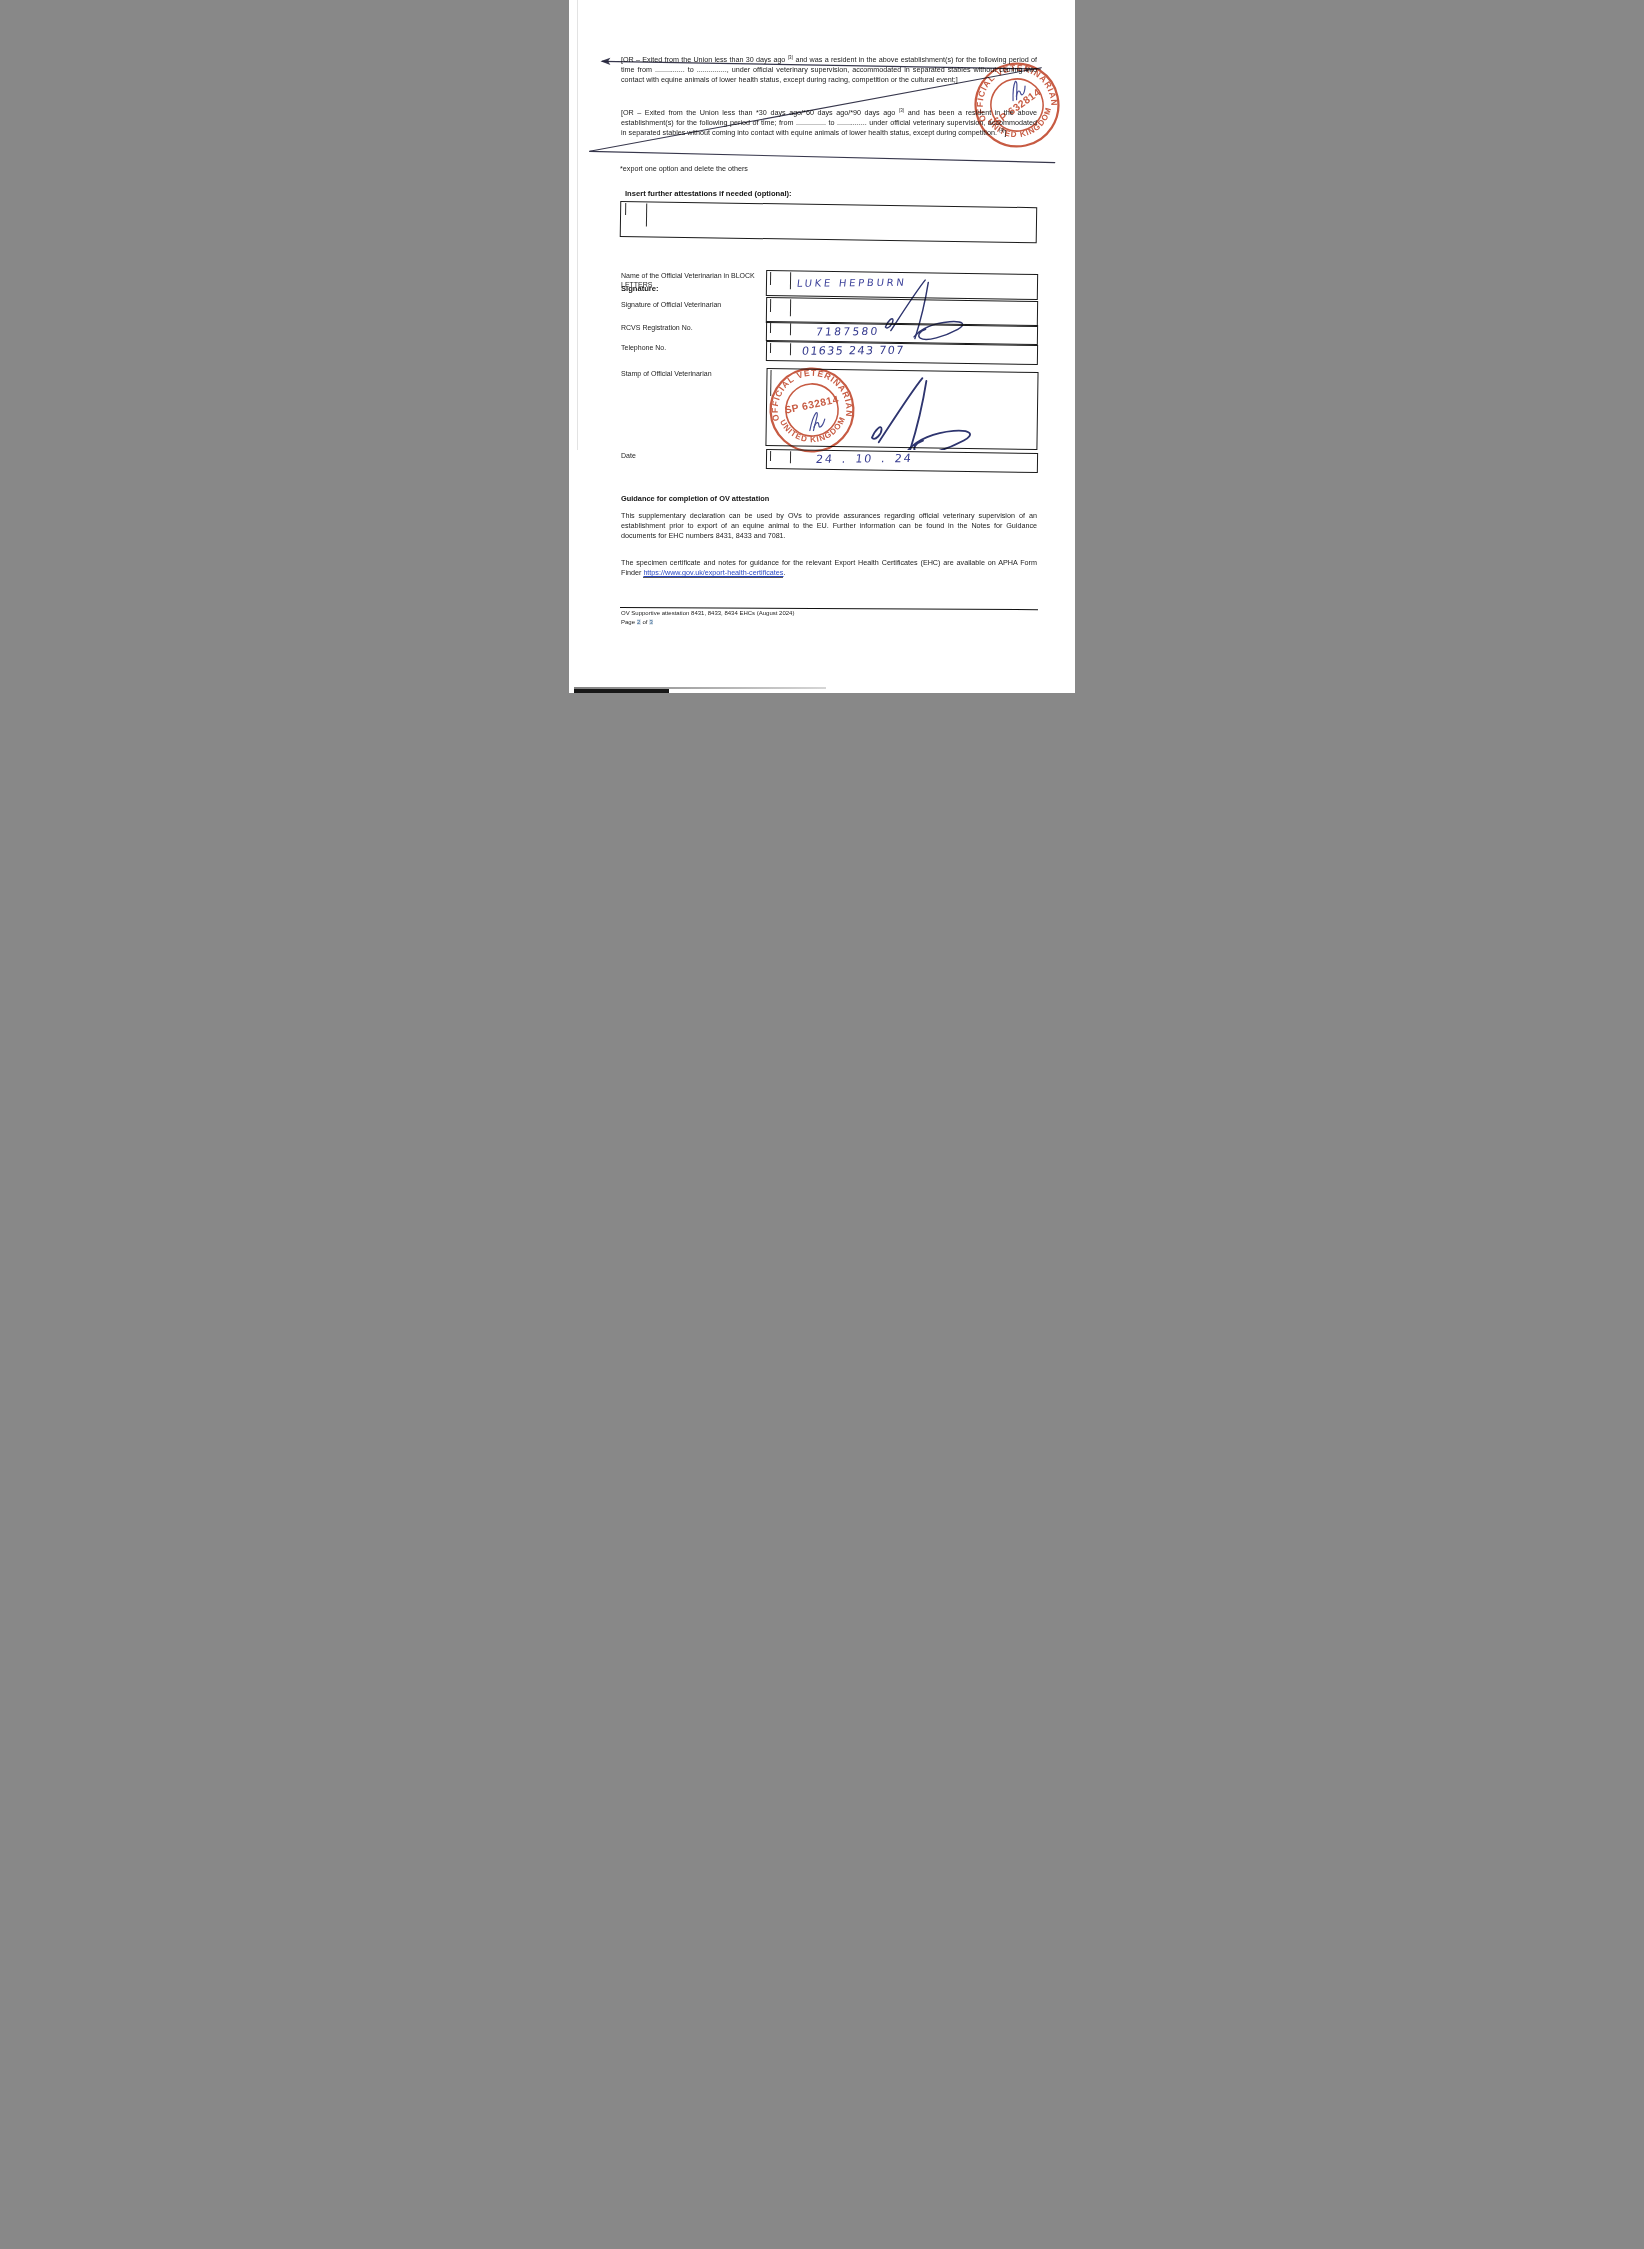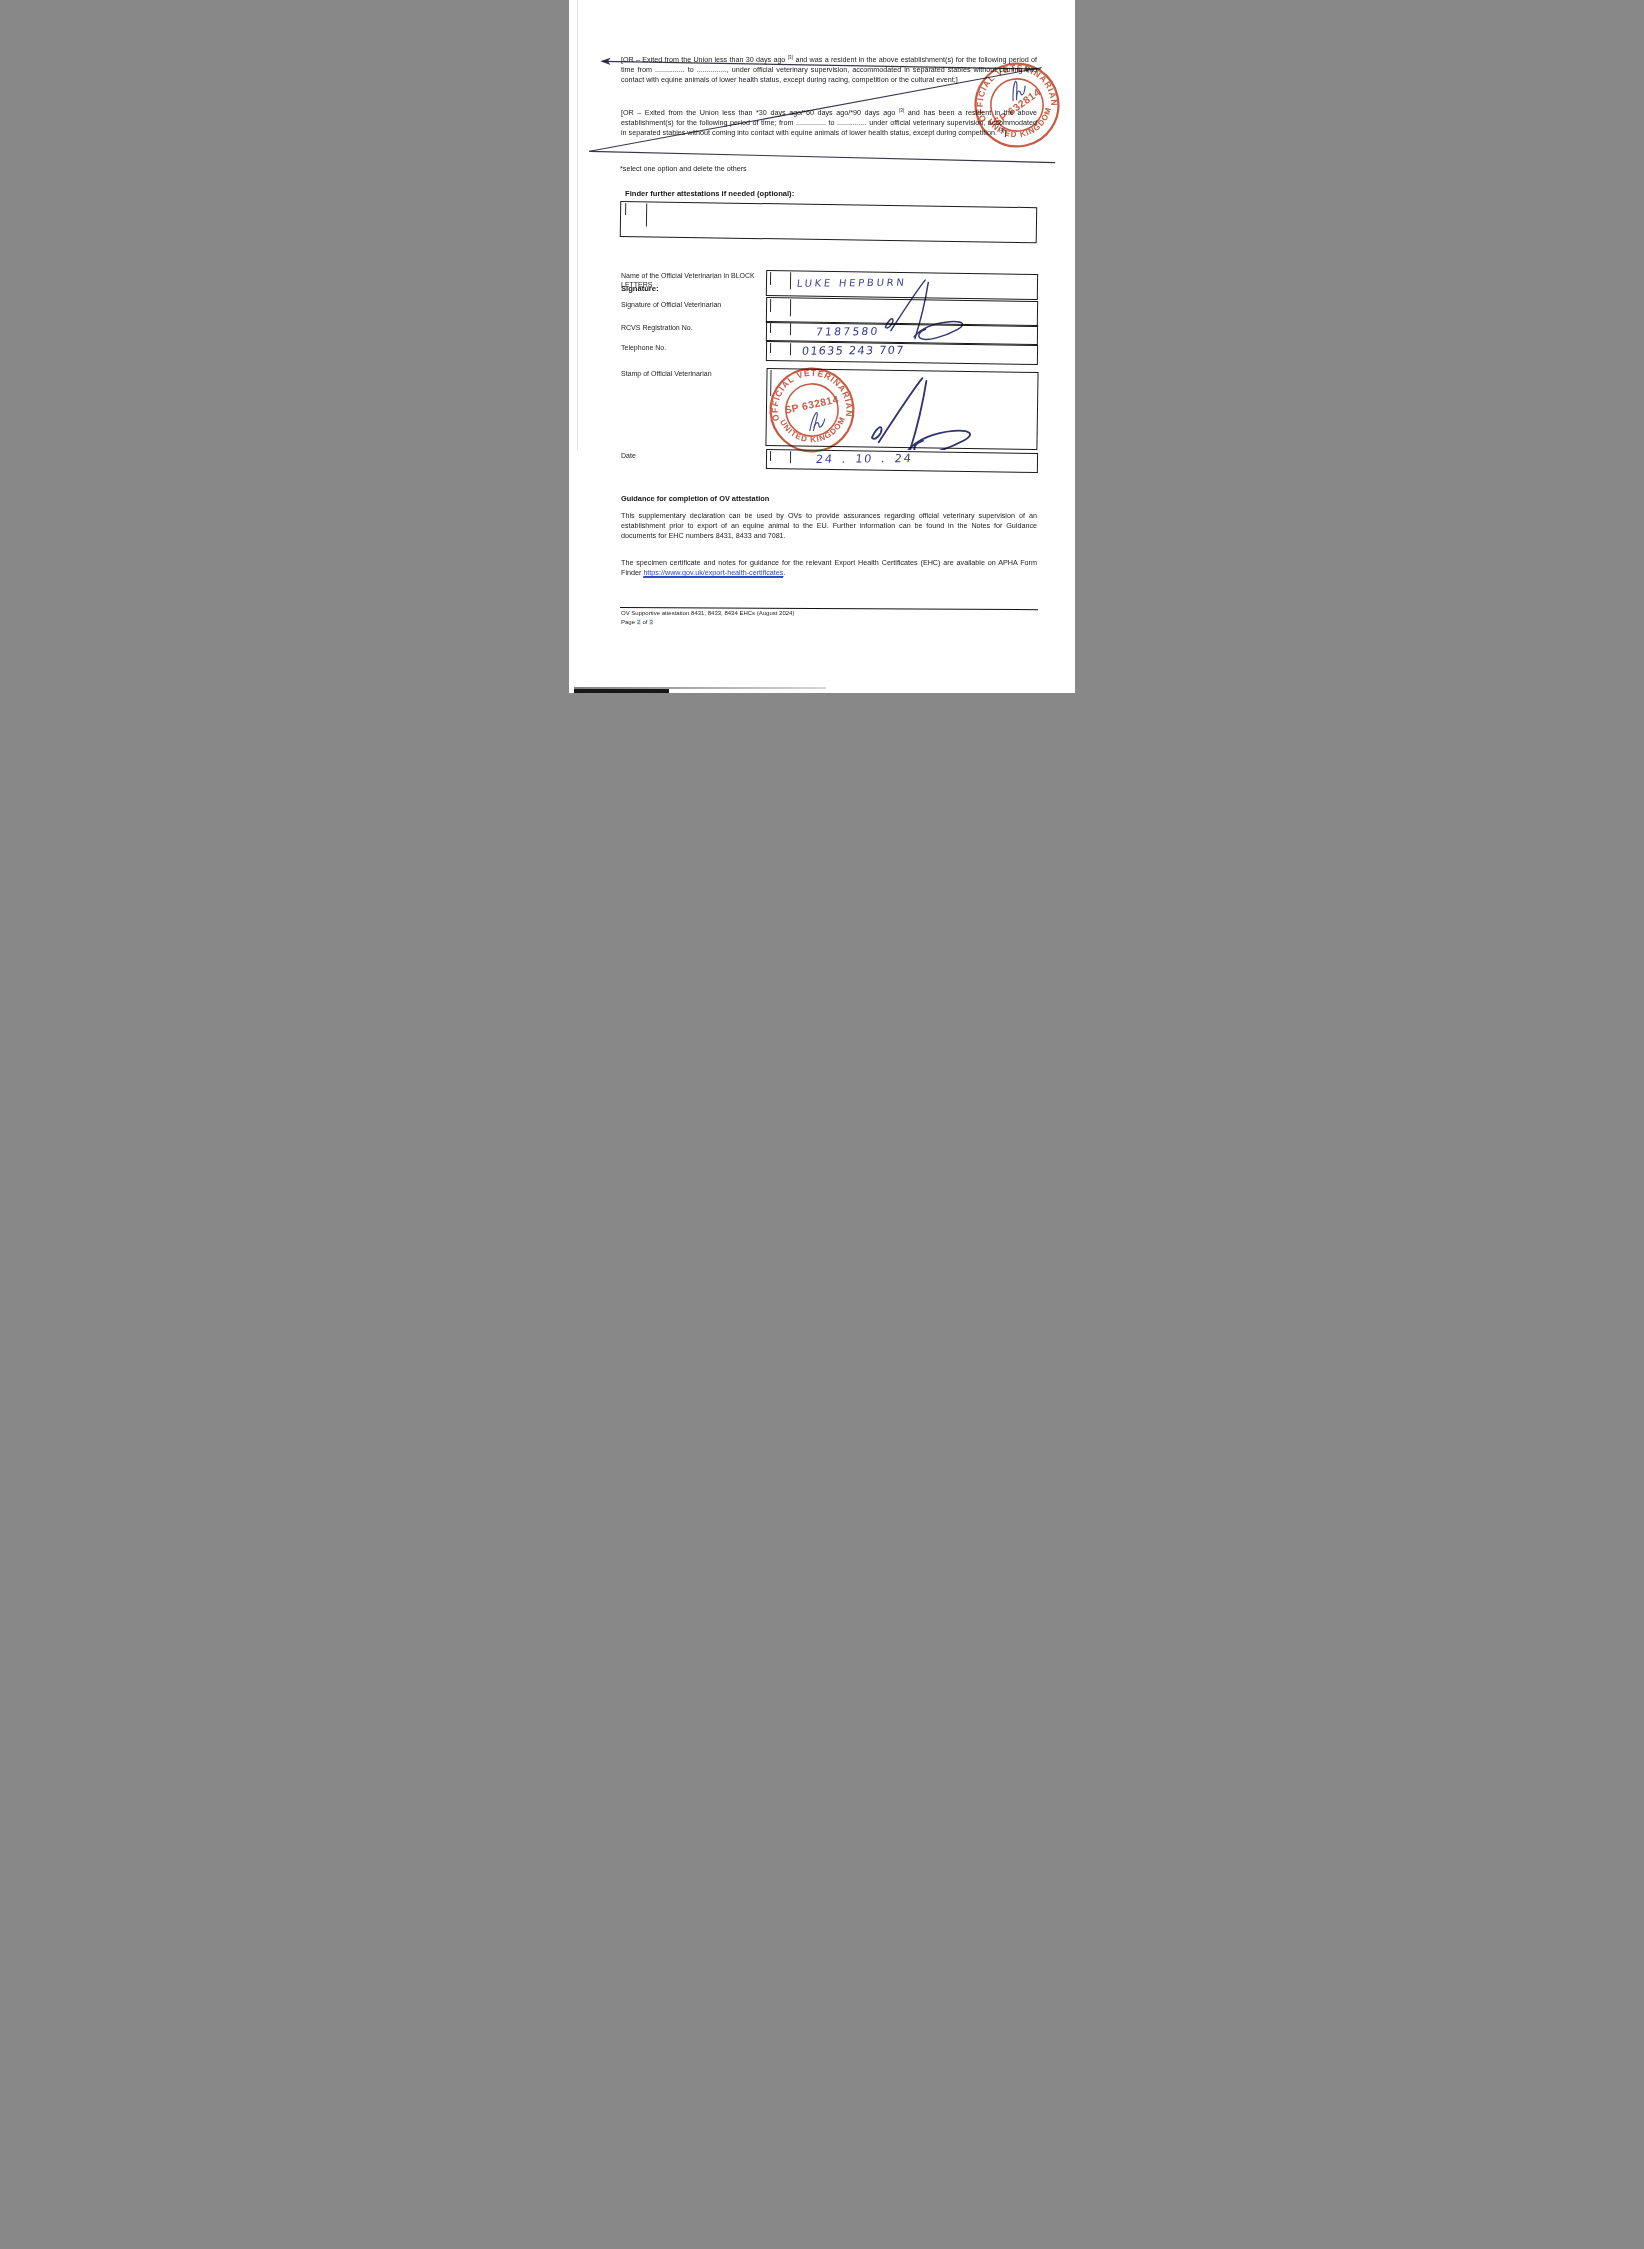--- a/index.html
+++ b/index.html
@@ -81,23 +81,23 @@
     <text font-family="Liberation Sans, sans-serif" font-size="18" font-weight="bold" letter-spacing="2" fill="#c1492e">
       <textPath href="#arc-bot-a" startOffset="50%" text-anchor="middle">UNITED KINGDOM</textPath>
     </text>
     <text x="100" y="112" transform="rotate(-24 100 106)" text-anchor="middle" font-family="Liberation Sans, sans-serif" font-size="23" font-weight="bold" letter-spacing="1" fill="#c1492e">SP 632814</text>
     <g transform="translate(80,50) rotate(-8)" stroke="#2f3688" stroke-width="2.6" fill="none" stroke-linecap="round">
       <path d="M8,40 C13,25 21,8 26,3 C29,0 30,4 28,10 C24,21 19,33 16,41"></path>
       <path d="M18,34 C22,26 27,22 29,26 C30,29 28,34 31,35 C35,36 41,27 44,19"></path>
     </g>
   </svg>
 
-  <div class="note" style="top:164px">*select one option and delete the others</div>
+  <div class="note" style="top:164px">*export one option and delete the others</div>
 
-  <h3 class="h-bold" style="left:56px;top:189px;font-size:7.6px;">Finder further attestations if needed (optional):</h3>
+  <h3 class="h-bold" style="left:56px;top:189px;font-size:7.6px;">Insert further attestations if needed (optional):</h3>
   <div class="box" style="left:51px;top:201px;width:415px;height:34px;">
     <div class="tick" style="left:3.6px;height:11.7px"></div>
     <div class="tick" style="left:25px;height:23.4px"></div>
   </div>
 
   <h3 class="h-bold" style="left:52px;top:256px;font-size:7.6px;margin-top:28px;">Signature:</h3>
 
   <p class="label" style="top:271px">Name of the Official Veterinarian in BLOCK LETTERS</p>
   <div class="box" style="left:197px;top:270px;width:270px;height:24px;">
     <div class="tick t1"></div>

